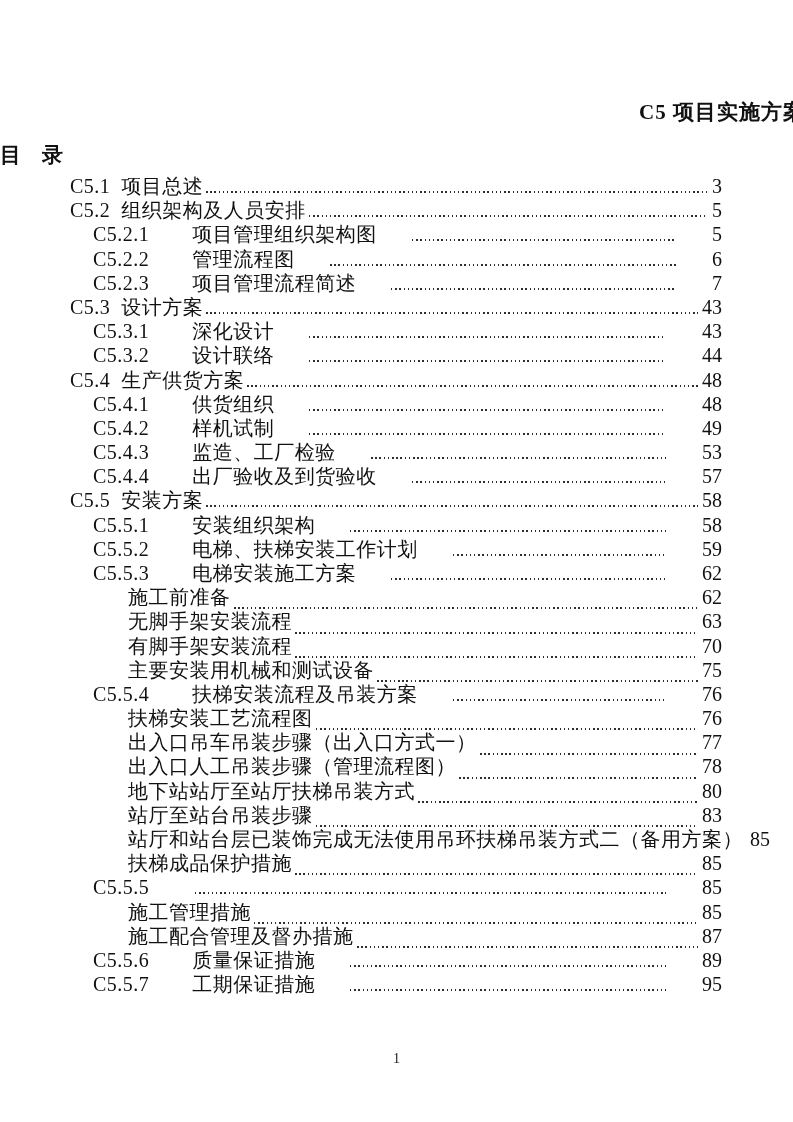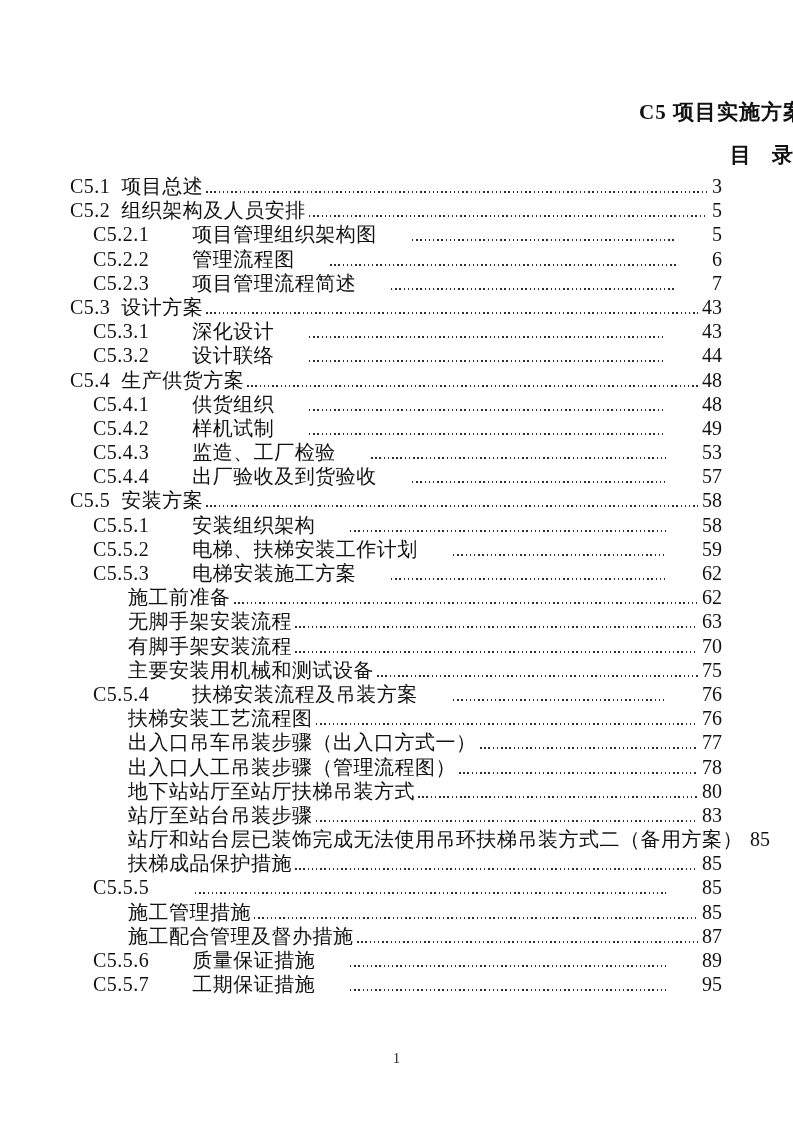--- a/index.html
+++ b/index.html
@@ -25,40 +25,40 @@
     text-align: right;
     font-size: 21px;
     font-weight: bold;
     letter-spacing: 1px;
   }
   .toc-heading {
     position: absolute;
     top: 141px;
     left: 0;
     width: 100%;
-    text-align: right;
+    text-align: left;
     font-size: 21px;
     font-weight: bold;
   }
   .toc {
     position: absolute;
     top: 174px;
     left: 70px;
     right: 71px;
   }
   .toc-row {
     display: flex;
     align-items: baseline;
     height: 24.2px;
     font-size: 20px;
     line-height: 24.2px;
     white-space: nowrap;
   }
   .toc-row.lv2 { padding-left: 23px; gap: 32px; }
-  .toc-row.lv3 { padding-left: 58px; }
+  .toc-row.lv3 { padding-left: 58px; align-items: flex-end; }
   .num { margin-right: 11px; letter-spacing: 0.5px; }
   .lab { letter-spacing: 0.5px; }
   .leader {
     flex: 1 1 auto;
     height: 2px;
     margin: 0 4px 0 3px;
     background-image: repeating-linear-gradient(
       to right,
       #2e2e2e 0, #2e2e2e 1.5px,
       transparent 1.5px, transparent 4.2px

